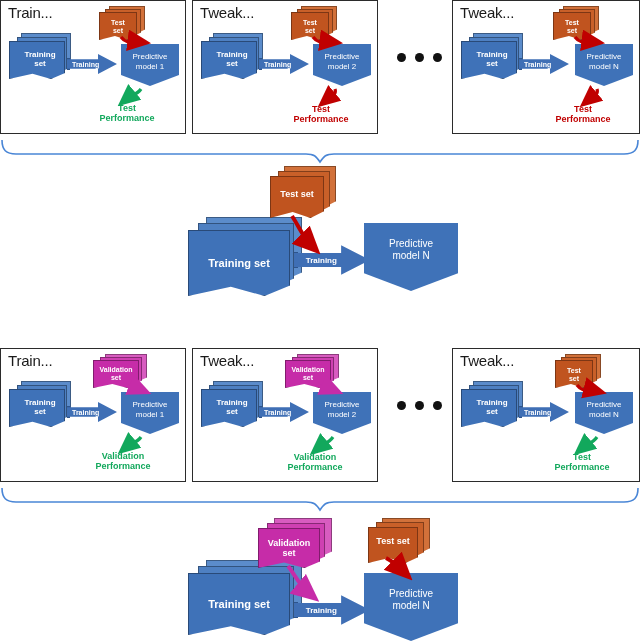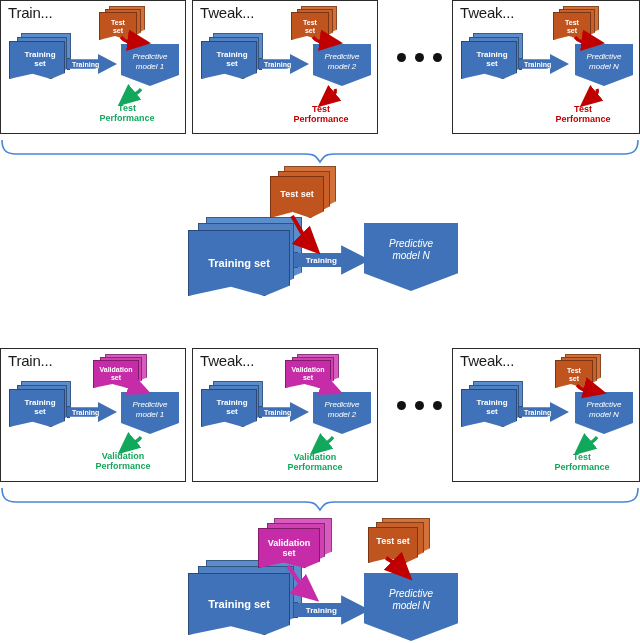--- a/index.html
+++ b/index.html
@@ -53,21 +53,21 @@
   }
   .trainarrow .tick{
     position:absolute;left:0;top:24%;width:3px;height:52%;background:#2d548c;
   }
   .trainarrow .t{
     position:absolute;left:10%;top:50%;transform:translateY(-50%);
     color:#fff;font-size:7px;font-weight:600;width:52%;text-align:center;
   }
 
   
-  .model{position:absolute;font-style:italic;}
+  .model{position:absolute;}
   .model .shape{
     position:absolute;inset:0;background:#3f72b8;
     -webkit-clip-path:polygon(0% 0%,100% 0%,100% 74%,50% 100%,0% 74%);
     clip-path:polygon(0% 0%,100% 0%,100% 74%,50% 100%,0% 74%);
   }
   .model .t{
     position:absolute;left:0;right:0;top:20%;
     color:#fff;text-align:center;line-height:1.2;
   }
 

